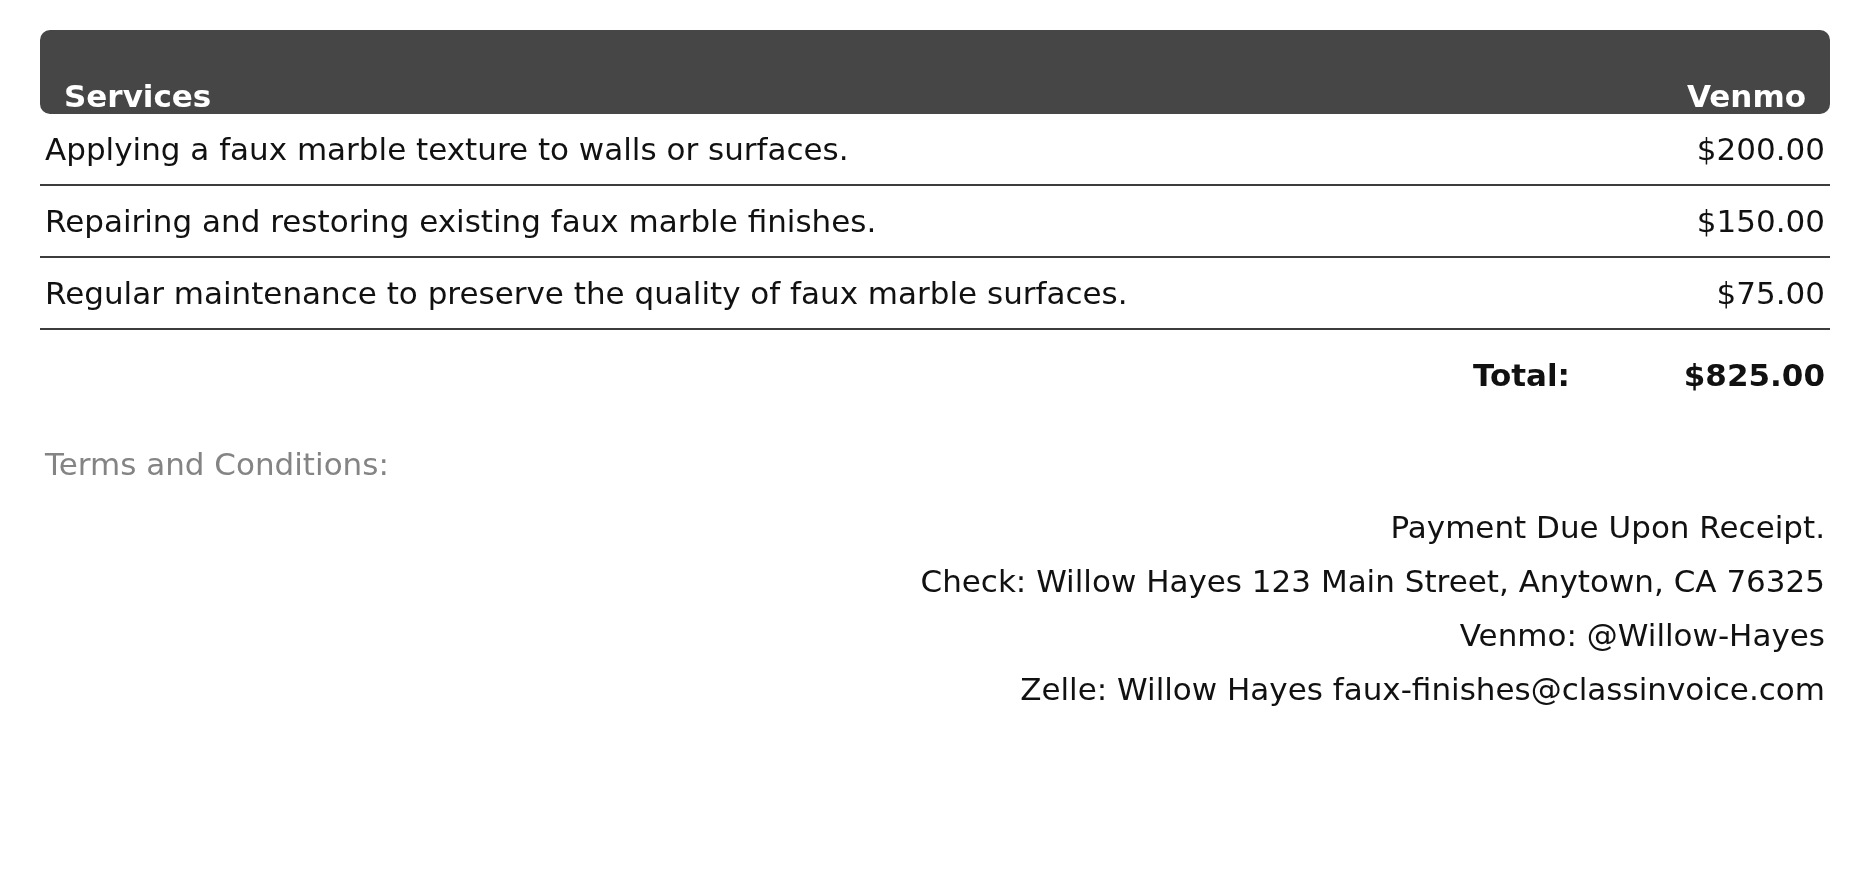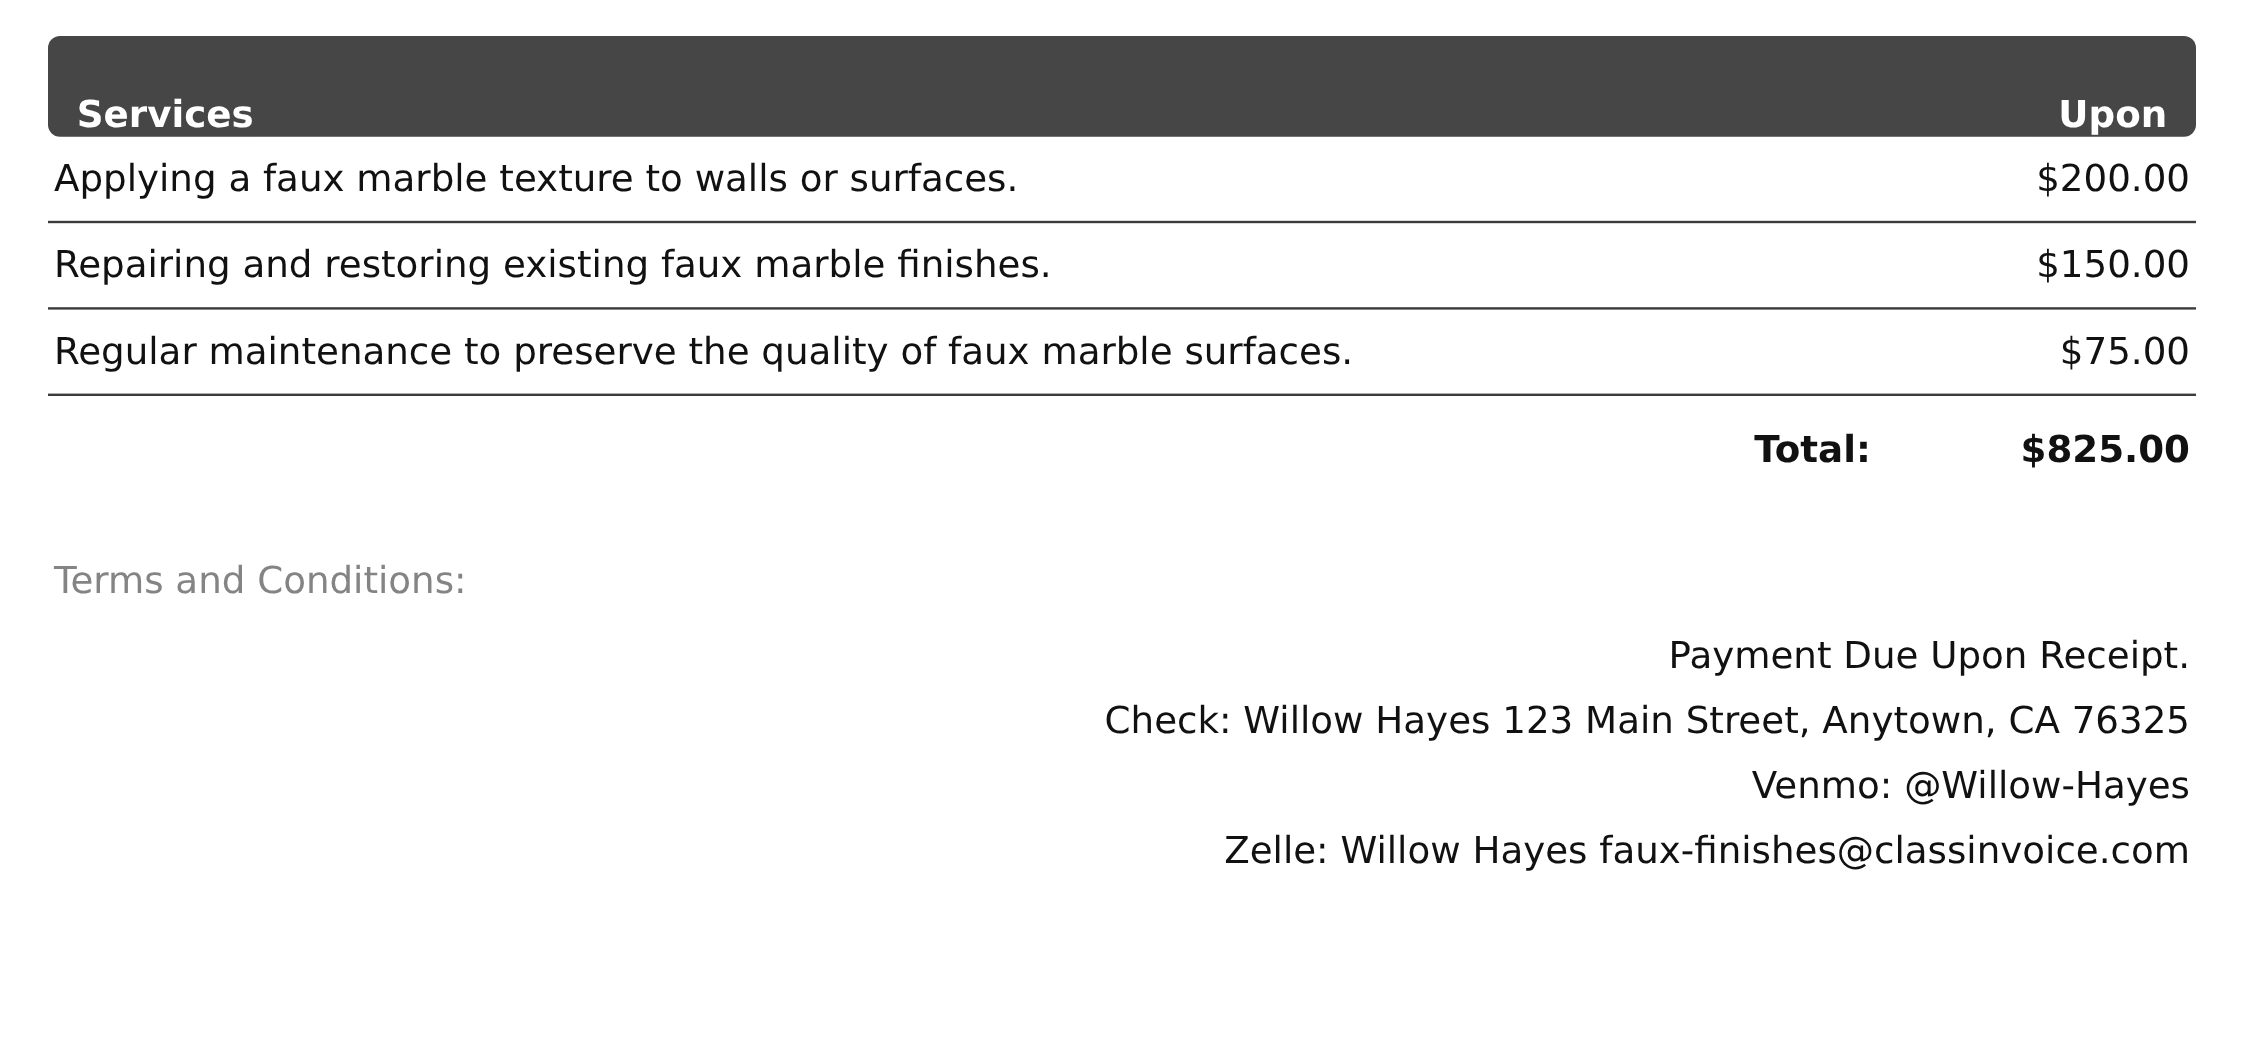--- a/index.html
+++ b/index.html
@@ -40,27 +40,26 @@
   .service-cell { text-align: left; }
   .price-cell   { text-align: right; white-space: nowrap; }
   .total-row {
     display: flex;
     justify-content: flex-end;
     align-items: center;
     height: 90px;
     padding: 0 5px;
     font-size: 31px;
     font-weight: bold;
-    gap: 11px;
   }
   .total-label { margin-right: 95px; }
   .total-value { min-width: 160px; text-align: right; }
   
   .terms {
-    margin-top: 46px;
+    margin-top: 26px;
     padding: 0 5px;
     font-size: 31px;
   }
   .terms-heading {
     color: var(--terms-heading, #848484);
     margin-bottom: 18px;
   }
   .terms-line {
     line-height: 54px;
     text-align: right;
@@ -68,21 +67,21 @@
 </style>
 </head>
 <body>
 
 <div class="page">
 
   <div class="invoice-table">
 
     <div class="table-header">
       <span>Services</span>
-      <span>Upon</span>
+      <span>Venmo</span>
     </div>
 
     <div>
   <div class="table-row">
     <span class="service-cell">Applying a faux marble texture to walls or surfaces.</span>
     <span class="price-cell">$200.00</span>
   </div>
 
 
   <div class="table-row">

